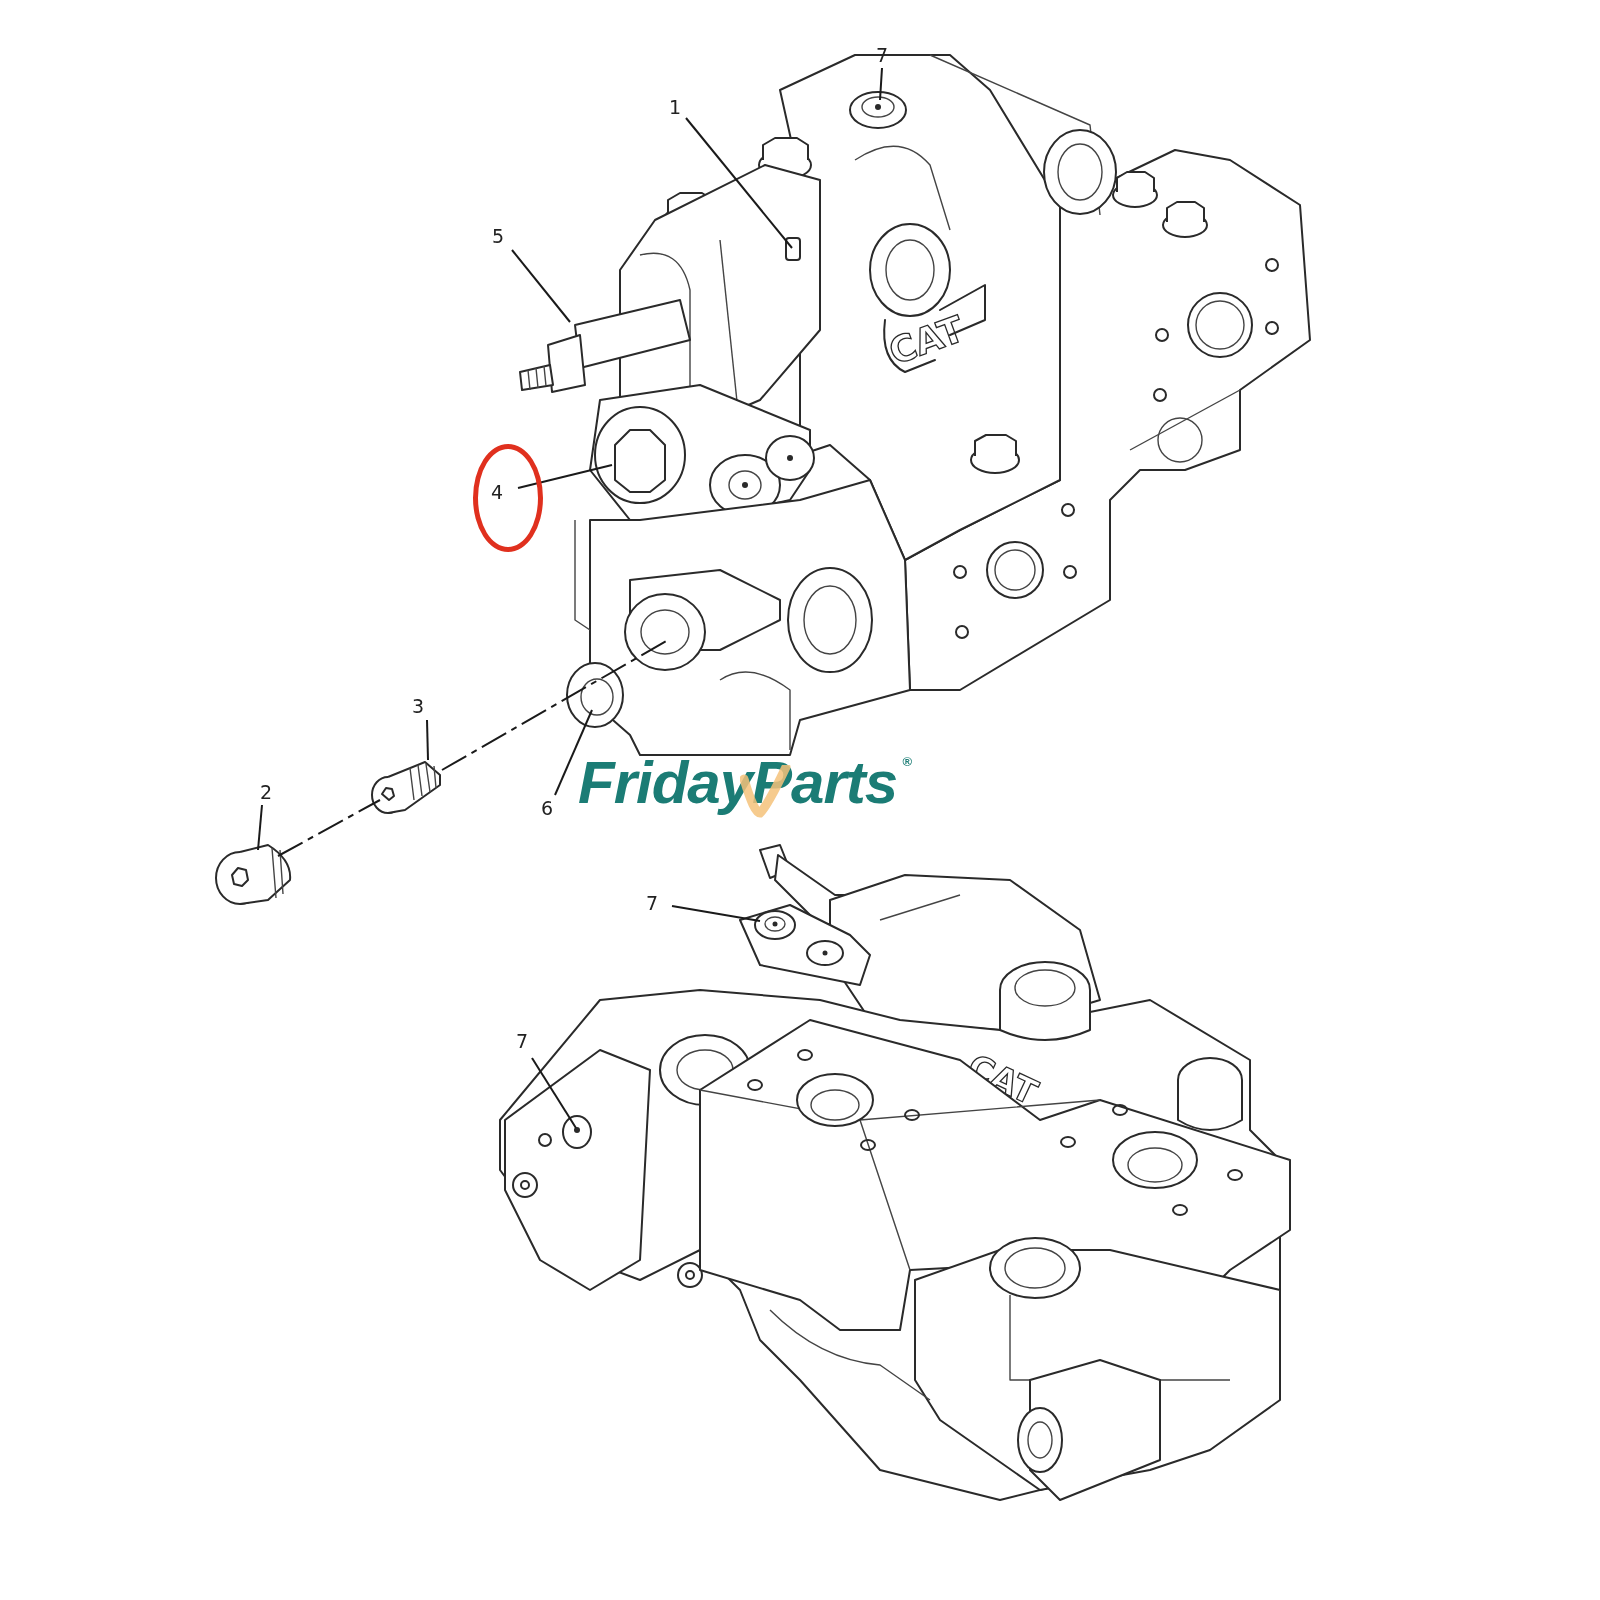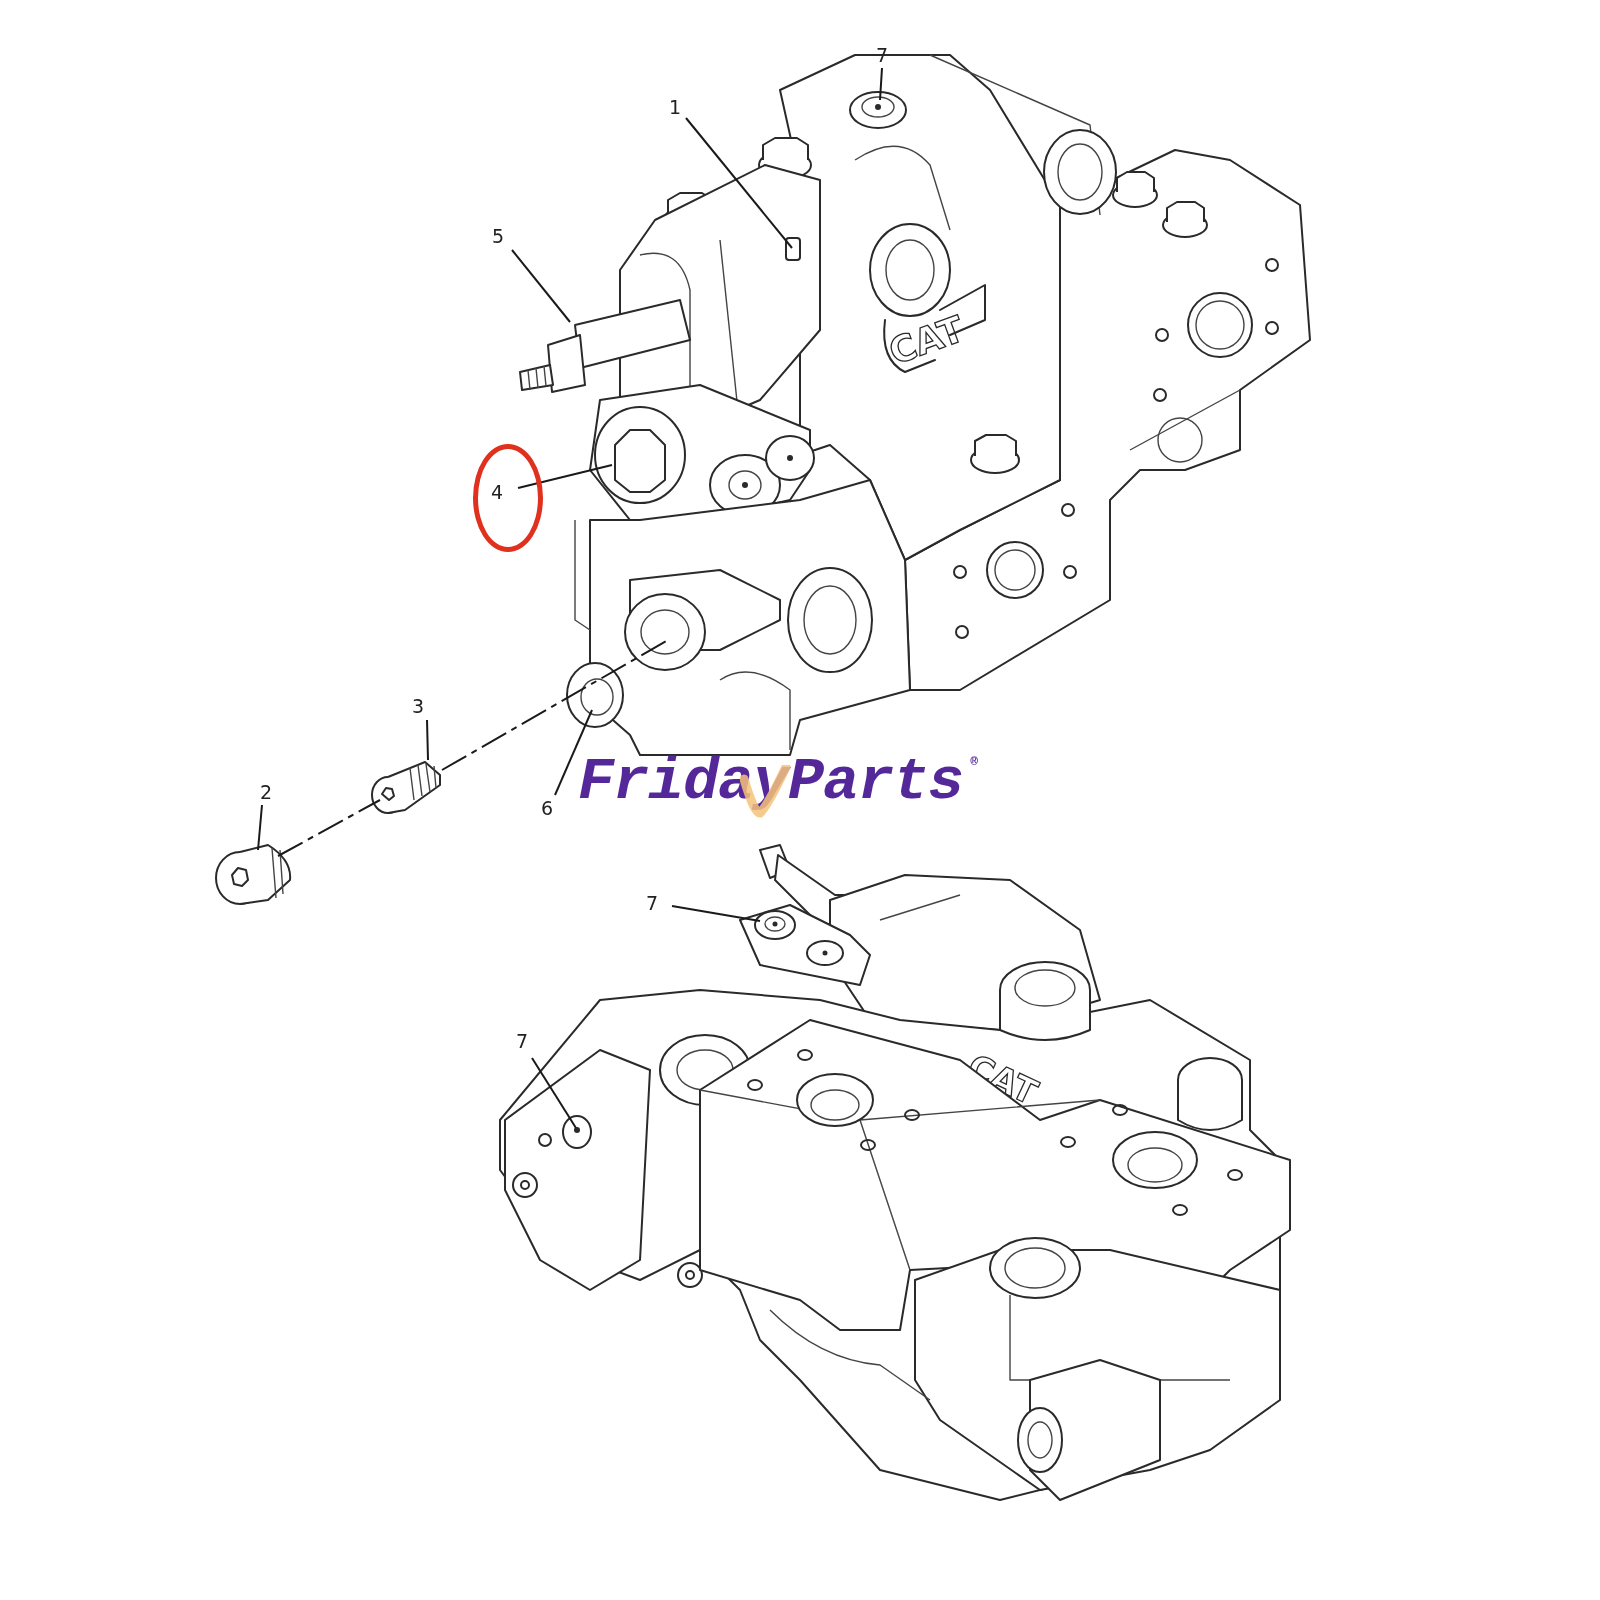--- a/index.html
+++ b/index.html
@@ -5,21 +5,21 @@
   html, body { margin: 0; padding: 0; background: #ffffff; }
   #canvas { position: relative; width: 1600px; height: 1600px; background: #ffffff; overflow: hidden; }
   svg.drawing { position: absolute; left: 0; top: 0; }
   .ln { fill: none; stroke: #2a2a2a; stroke-width: 2; stroke-linejoin: round; stroke-linecap: round; }
   .lt { fill: none; stroke: #444; stroke-width: 1.4; stroke-linejoin: round; }
   .face { fill: #ffffff; stroke: #2a2a2a; stroke-width: 2; stroke-linejoin: round; }
   .leader { stroke: #1a1a1a; stroke-width: 2; fill: none; }
   .dash { stroke: #1a1a1a; stroke-width: 2; stroke-dasharray: 28 6 6 6; fill: none; }
   .callout { position: absolute; font-family: "DejaVu Sans", sans-serif; font-size: 19px; color: #222; transform: translate(-50%, -50%); }
   .highlight { position: absolute; border: 5px solid #e0301e; border-radius: 50%; box-sizing: border-box; }
-  .watermark { position: absolute; left: 578px; top: 748px; font-family: Liberation Mono, monospace; font-weight: bold; font-style: italic; font-size: 60px; letter-spacing: -1px; color: #4c1d95; opacity: 0.95; }
+  .watermark { position: absolute; left: 578px; top: 748px; font-family: Liberation Sans, sans-serif; font-weight: bold; font-style: italic; font-size: 60px; letter-spacing: -1px; color: #0f766e; opacity: 0.95; }
   .watermark .reg { position: absolute; right: -14px; top: 6px; font-size: 13px; font-style: normal; }
   .check { position: absolute; left: 740px; top: 765px; }
 </style>
 </head>
 <body>
 
 <div id="canvas">
 
   <svg class="drawing" width="1600" height="1600" viewBox="0 0 1600 1600">
 

